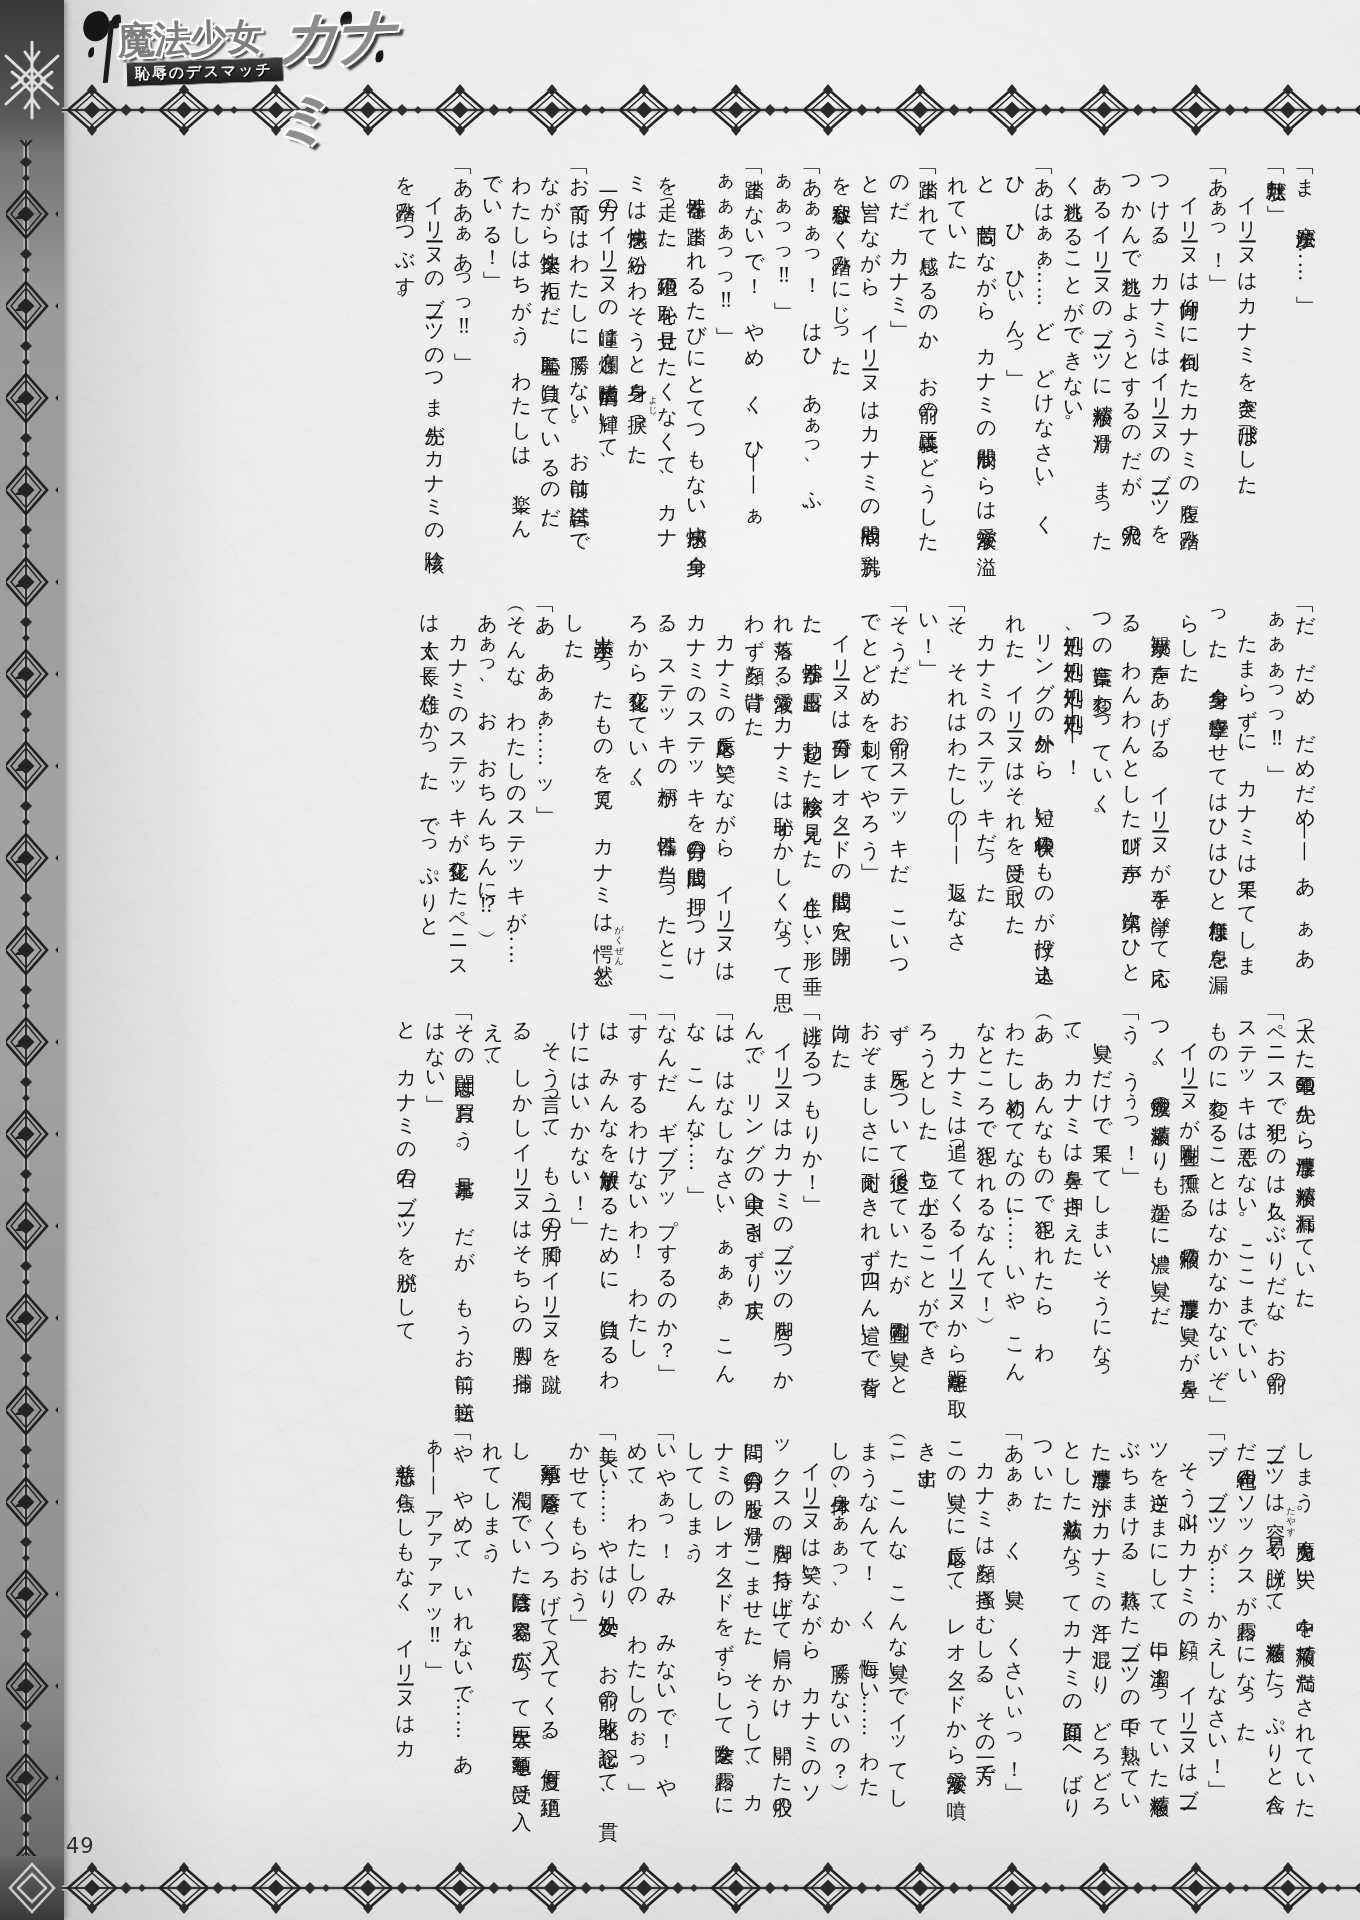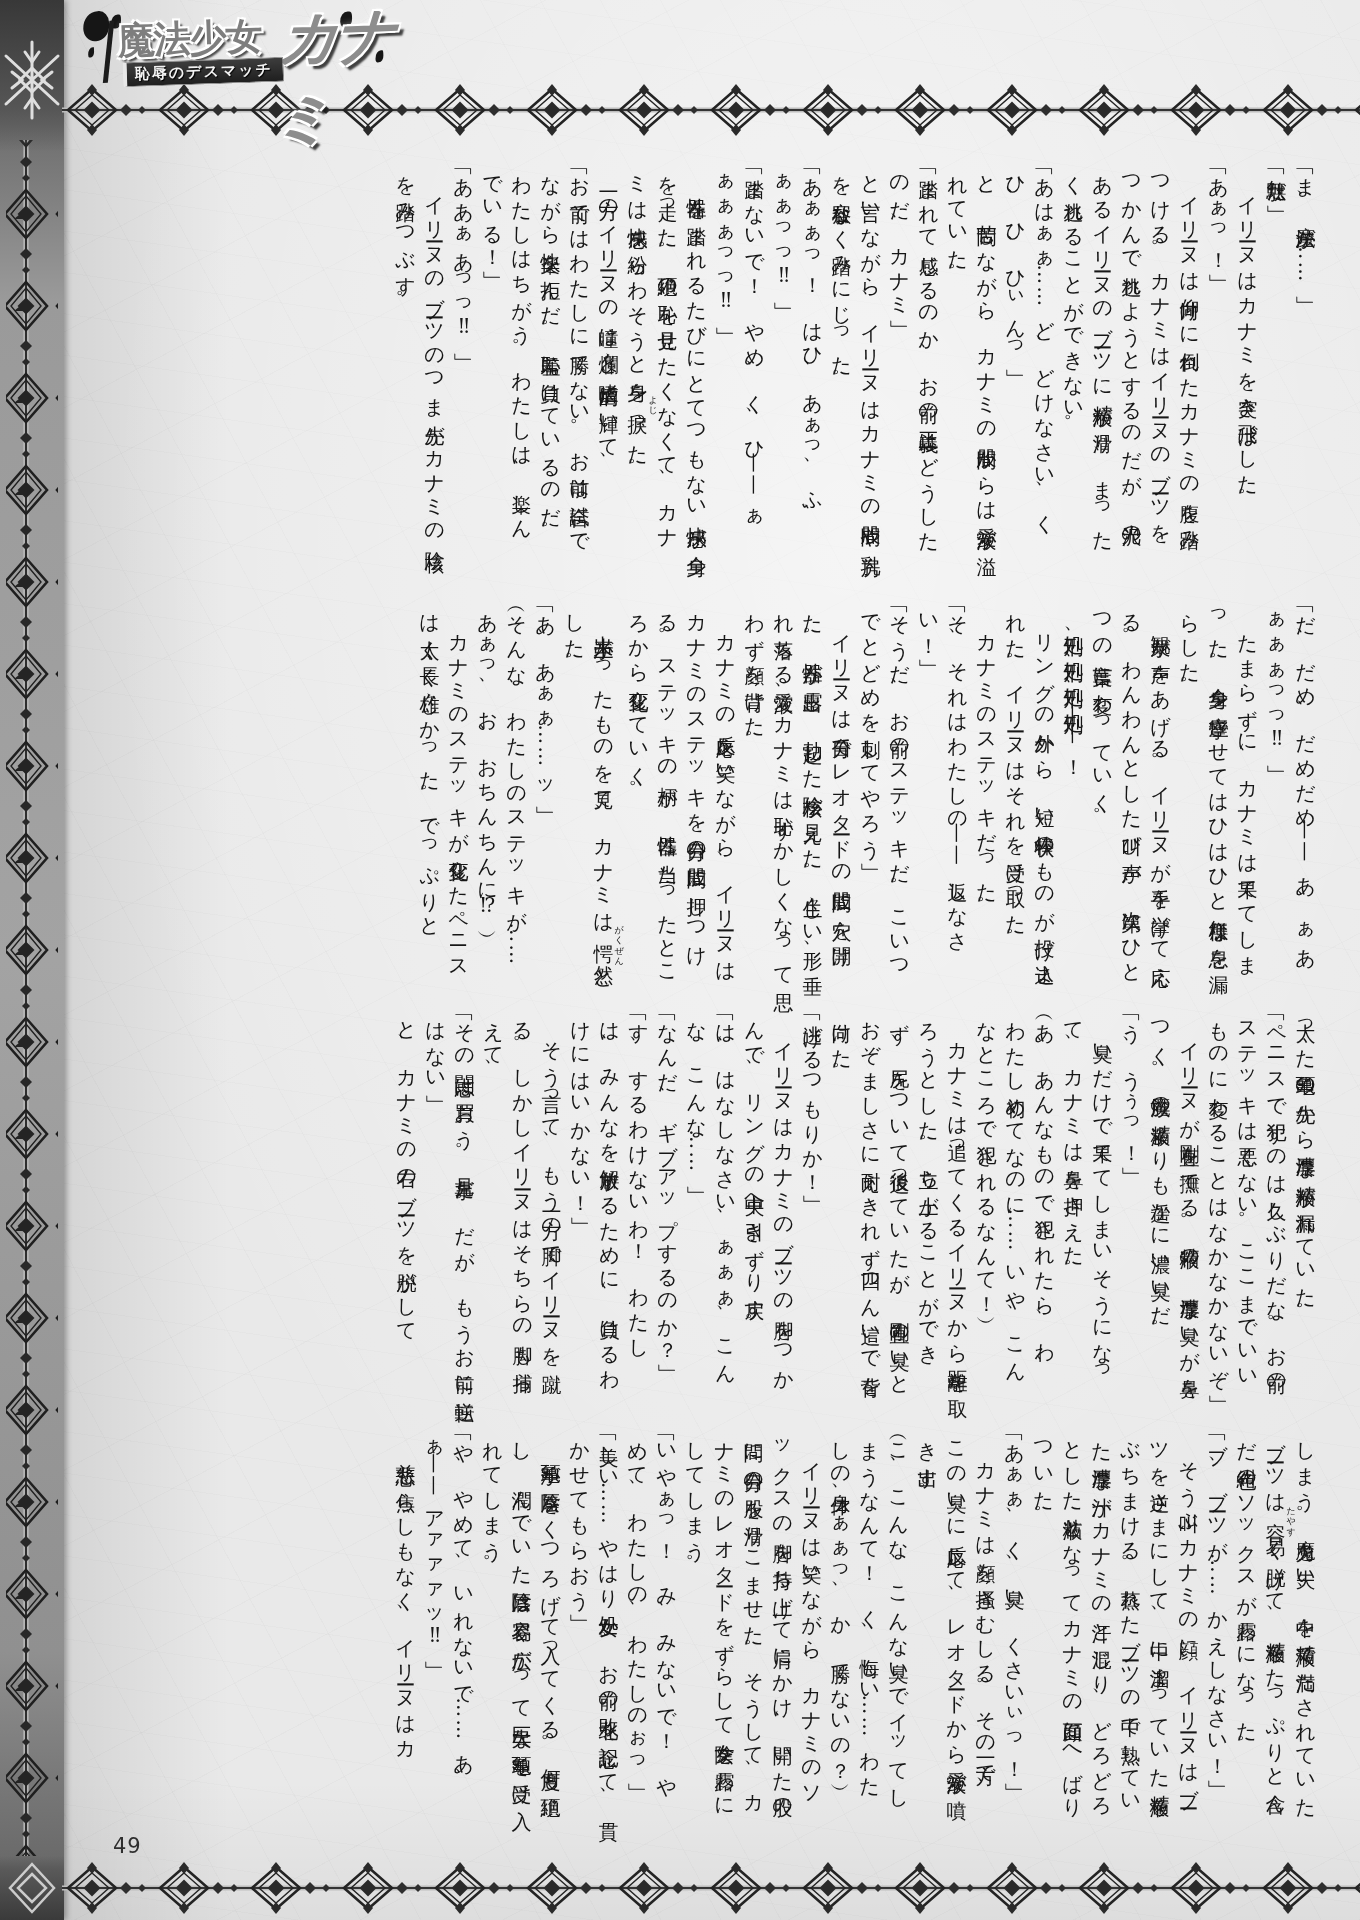--- a/index.html
+++ b/index.html
@@ -70,21 +70,21 @@
   .band p.indent{text-indent:1em;}
   .band ruby rt{font-size:9px;letter-spacing:0;}
   #band0{top:162px;}
   #band1{top:600px;}
   #band2{top:1008px;}
   #band3{top:1428px;}
   
   .page-number{
     position:absolute;left:66px;top:1834px;
     font-family:"DejaVu Sans","Liberation Sans",sans-serif;
-    font-size:21px;color:#2e2e2e;letter-spacing:1px;padding-left:47px;
+    font-size:21px;color:#2e2e2e;letter-spacing:1px;
   }
   svg{display:block;}
 </style>
 </head>
 <body>
 
 <svg width="0" height="0" style="position:absolute" aria-hidden="true">
   <defs>
     <pattern id="chainH" width="92" height="52" patternUnits="userSpaceOnUse">
       <path d="M0,26 H92" stroke="#bdbdbd" stroke-width="5"></path>

